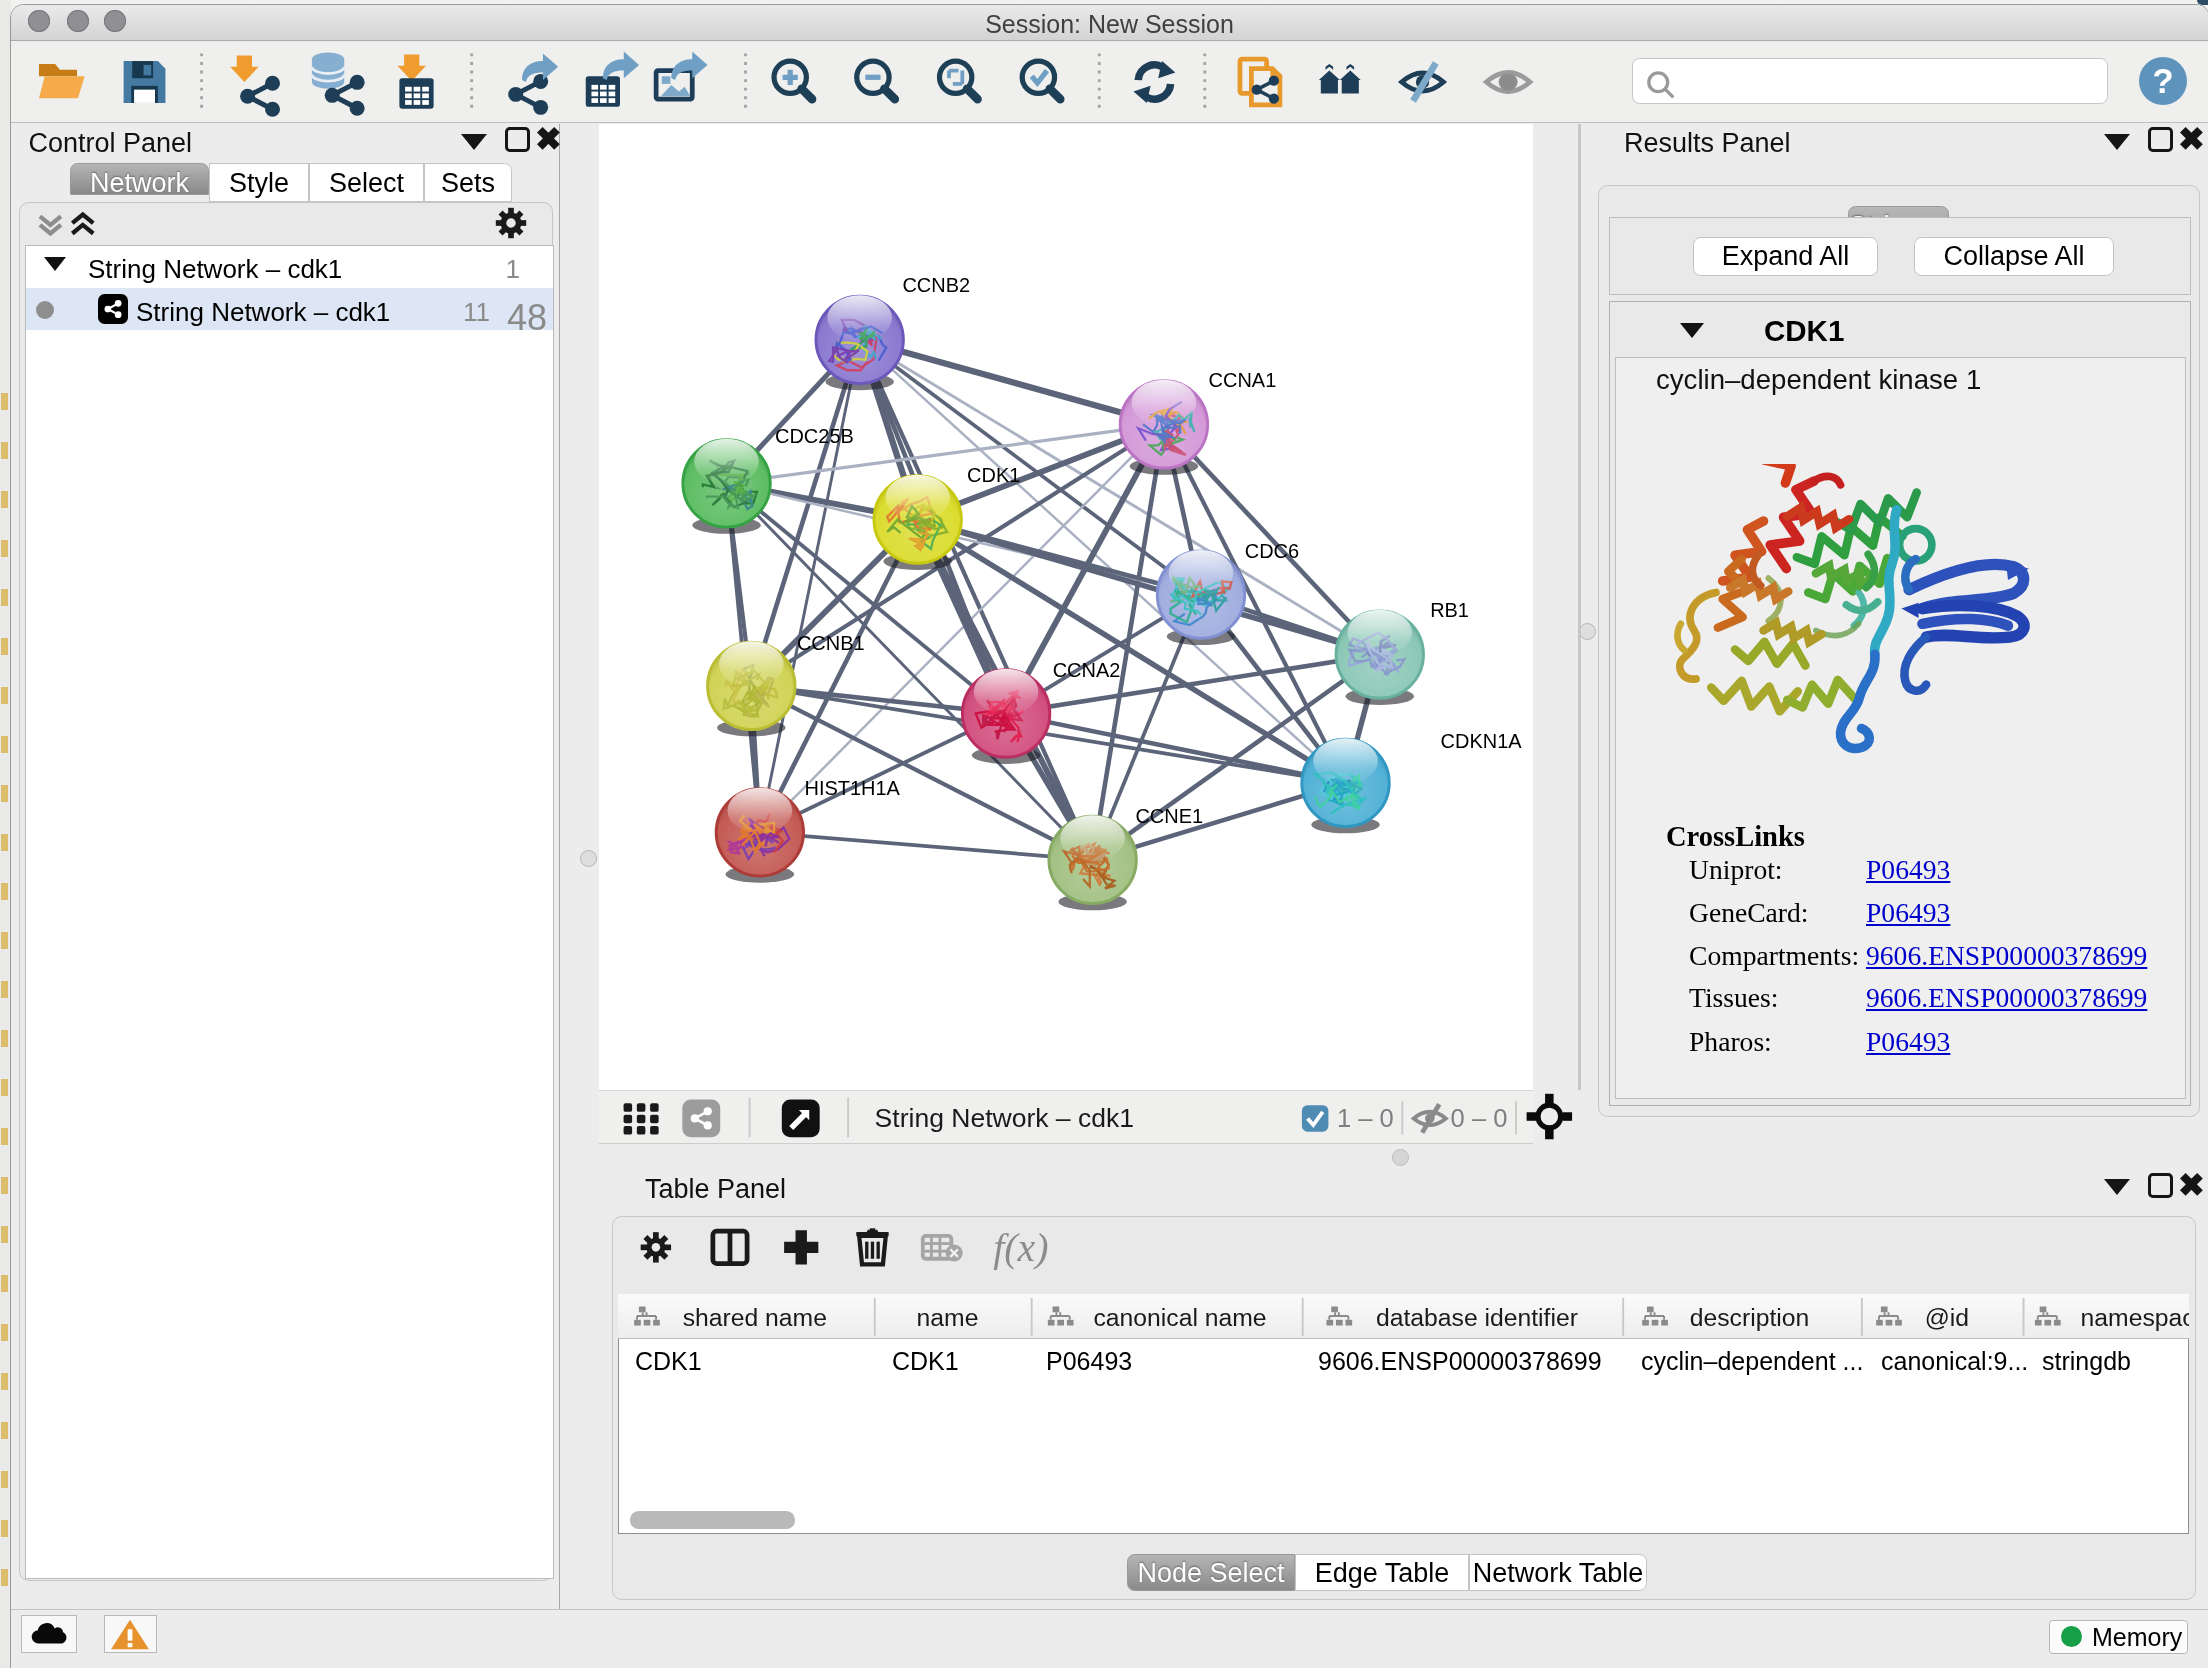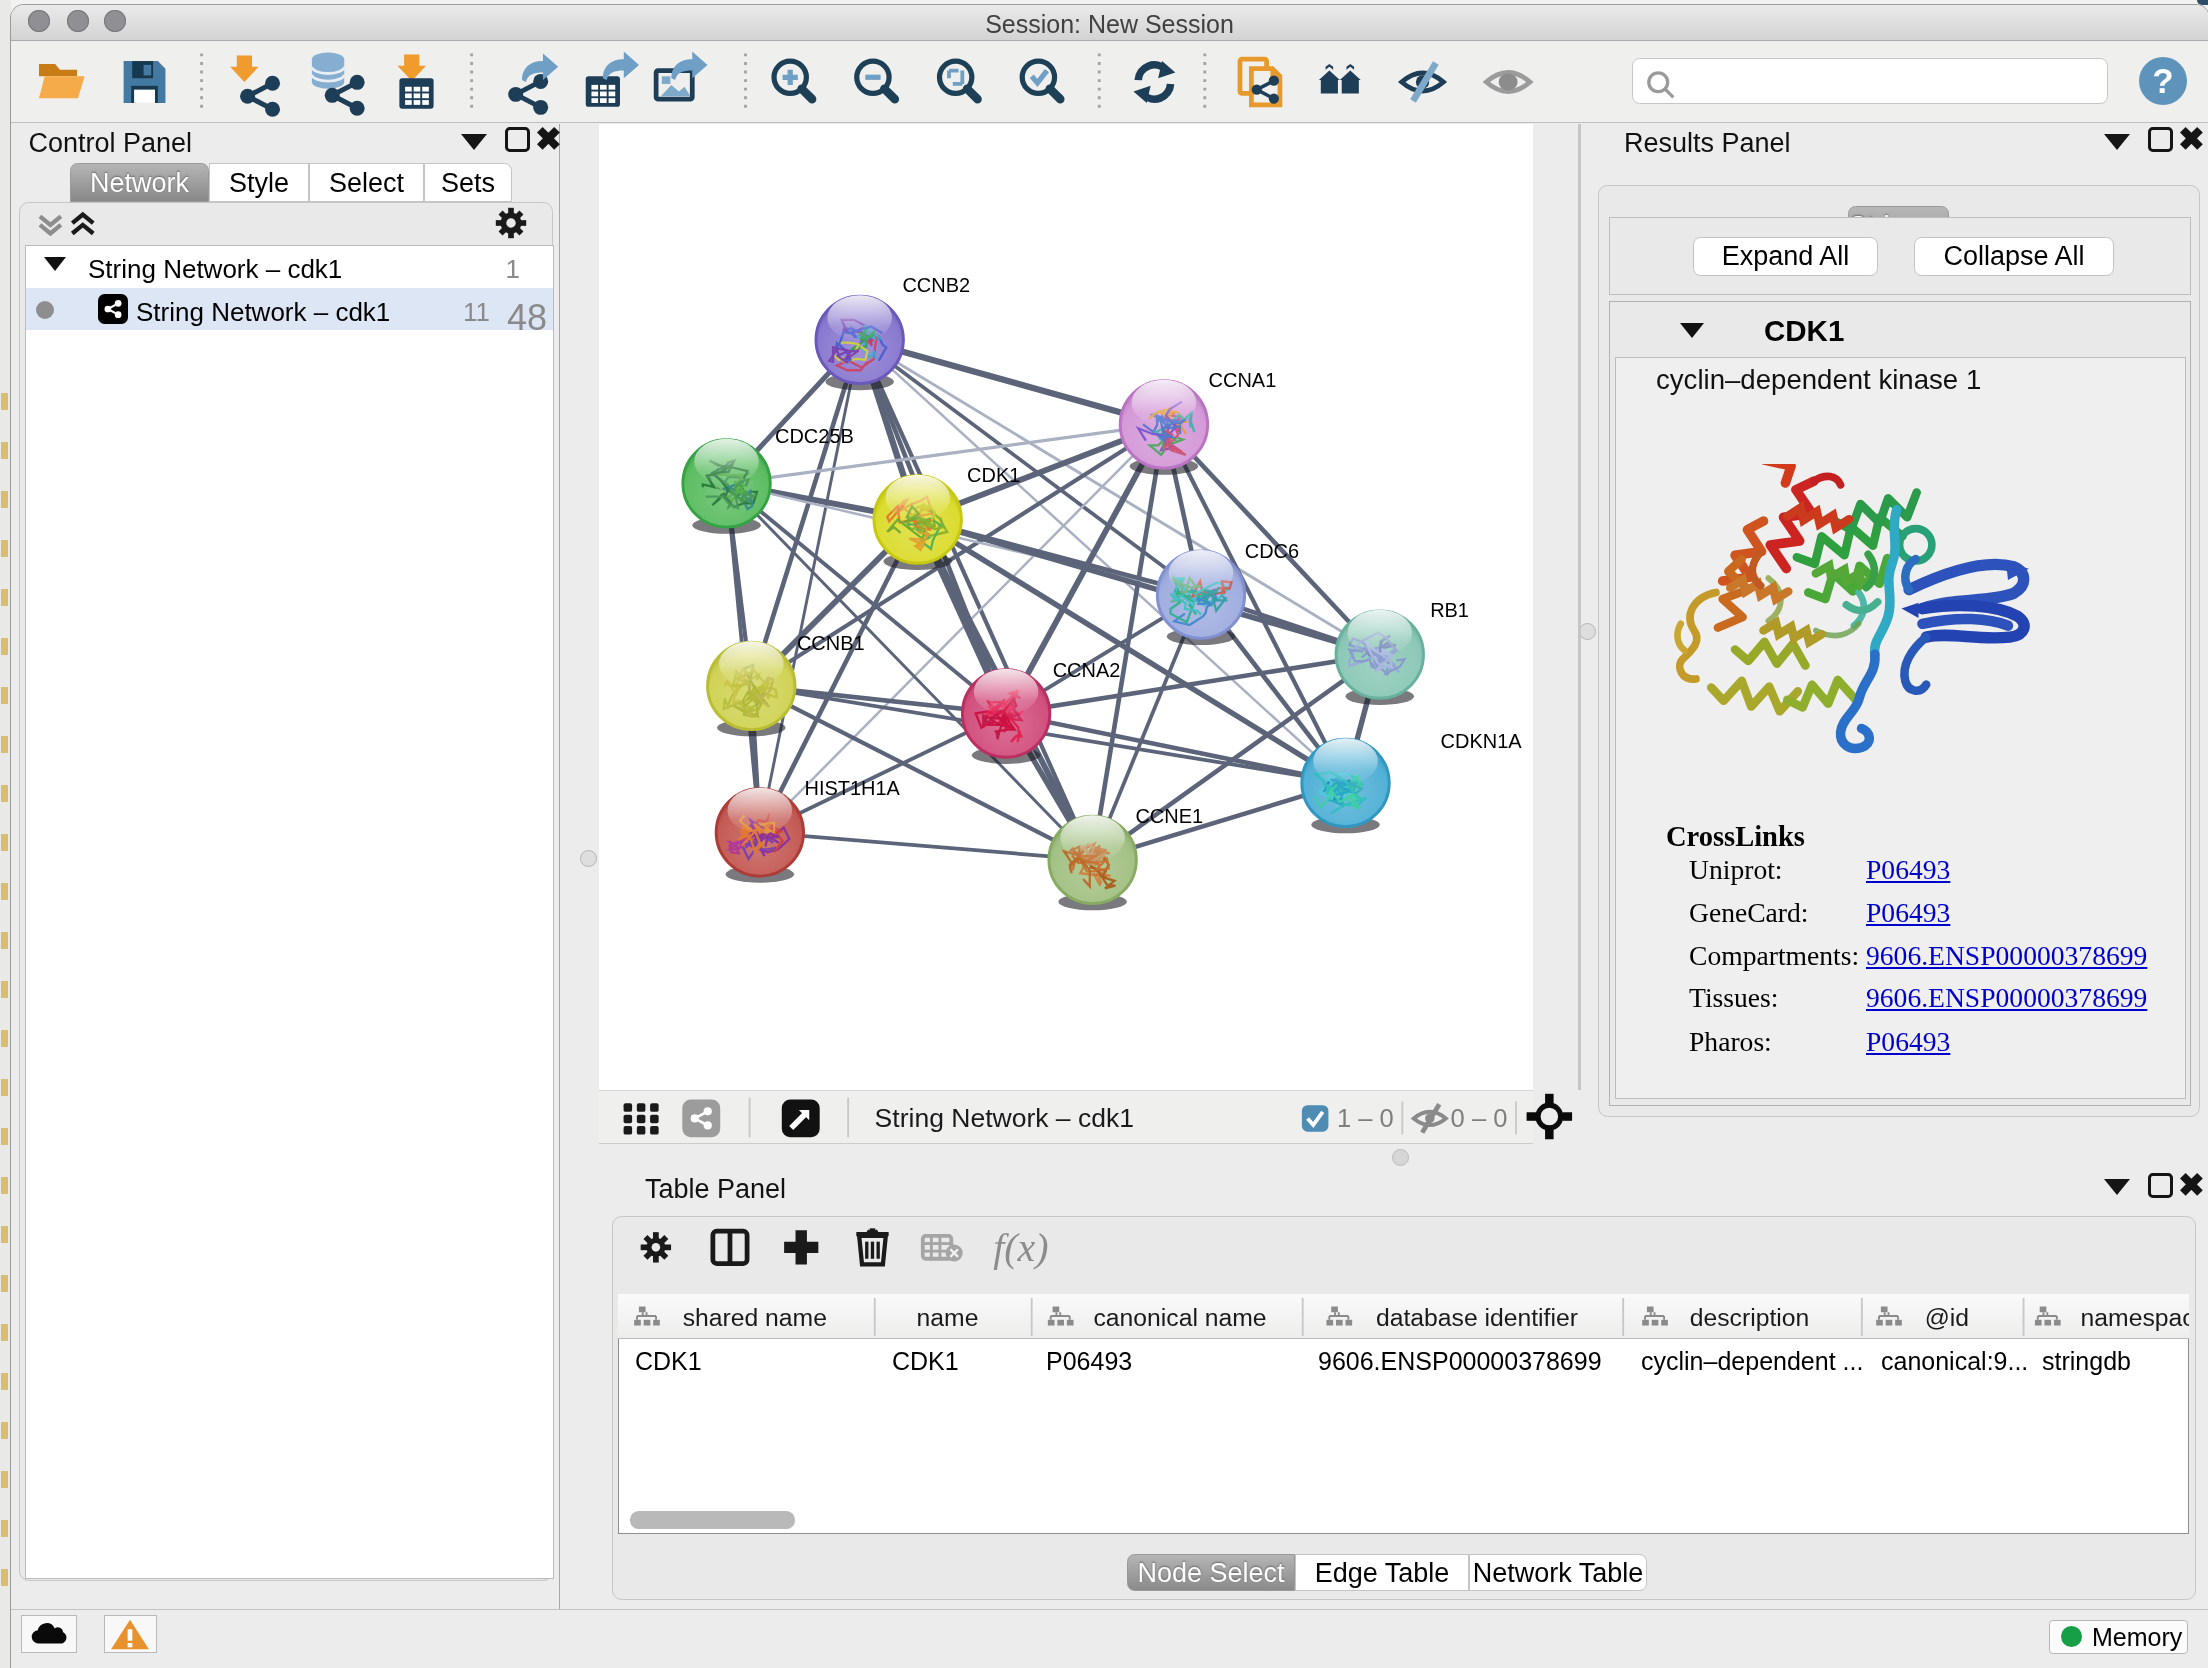--- a/index.html
+++ b/index.html
@@ -180,21 +180,21 @@
       <circle cx="14" cy="14" r="10" fill="none" stroke="#9a9a9a" stroke-width="3.5"></circle>
       <line x1="21" y1="21" x2="30" y2="30" stroke="#9a9a9a" stroke-width="3.5"></line>
     </svg>
 <div id="helpbtn">?</div>
 <div class="abs" style="left:10.5px;top:124px;width:549px;height:1486px;background:#ececec;border-right:1px solid #a6a6a6;"></div>
 <div class="abs panelhead" style="left:28.5px;top:128px;">Control Panel</div>
 <div class="mini-tri" style="left:461px;top:134px;"></div>
 <div class="mini-sq" style="left:505px;top:127px;"></div>
 <div class="mini-x" style="left:535px;top:126px;">✖</div>
 
-<div class="abs" style="left:70px;top:163px;width:139px;height:39px;background:linear-gradient(#b5b5b5,#888888);border:1px solid #9a9a9a;border-radius:7.6px 7.6px 0 0;color:#fff;font-size:27px;text-align:center;line-height:38px;text-shadow:0 -1px 1.9px #666;">Network</div>
+<div class="abs" style="left:70px;top:163px;width:139px;height:32px;background:linear-gradient(#b5b5b5,#888888);border:1px solid #9a9a9a;border-radius:7.6px 7.6px 0 0;color:#fff;font-size:27px;text-align:center;line-height:38px;text-shadow:0 -1px 1.9px #666;">Network</div>
 <div class="abs" style="left:209px;top:163px;width:100px;height:39px;background:#fff;border:1px solid #c4c4c4;font-size:27px;text-align:center;line-height:38px;color:#000;">Style</div>
 <div class="abs" style="left:309px;top:163px;width:115px;height:39px;background:#fff;border:1px solid #c4c4c4;font-size:27px;text-align:center;line-height:38px;color:#000;">Select</div>
 <div class="abs" style="left:424px;top:163px;width:88px;height:39px;background:#fff;border:1px solid #c4c4c4;border-radius:0 7.6px 0 0;font-size:27px;text-align:center;line-height:38px;color:#000;">Sets</div>
 
 <div class="abs" style="left:19px;top:202px;width:534px;height:1379px;background:#e9e9e9;border:1px solid #c6c6c6;border-radius:9.5px;"></div>
 <svg class="abs" style="left:19px;top:202px;" width="534" height="44" viewBox="0 0 561 46">
 <path d="M 22 15 L 33 24 L 44 15 M 22 24 L 33 33 L 44 24" fill="none" stroke="#8d8d8d" stroke-width="4.5"></path>
 <path d="M 56 22 L 67 13 L 78 22 M 56 33 L 67 24 L 78 33" fill="none" stroke="#1a1a1a" stroke-width="4.5"></path>
 </svg>
 <svg class="abs" style="left:492px;top:204px;" width="38" height="38" viewBox="0 0 40 40">

